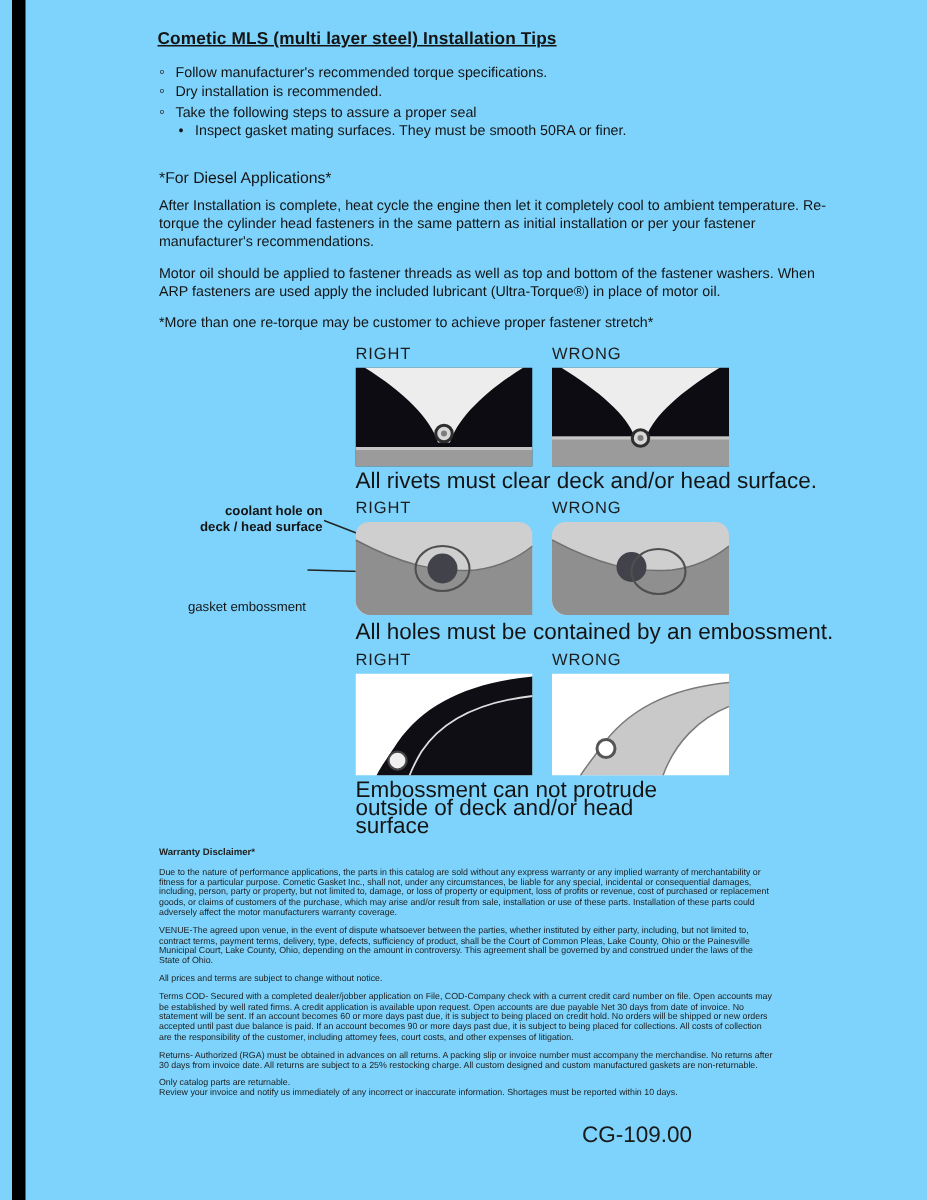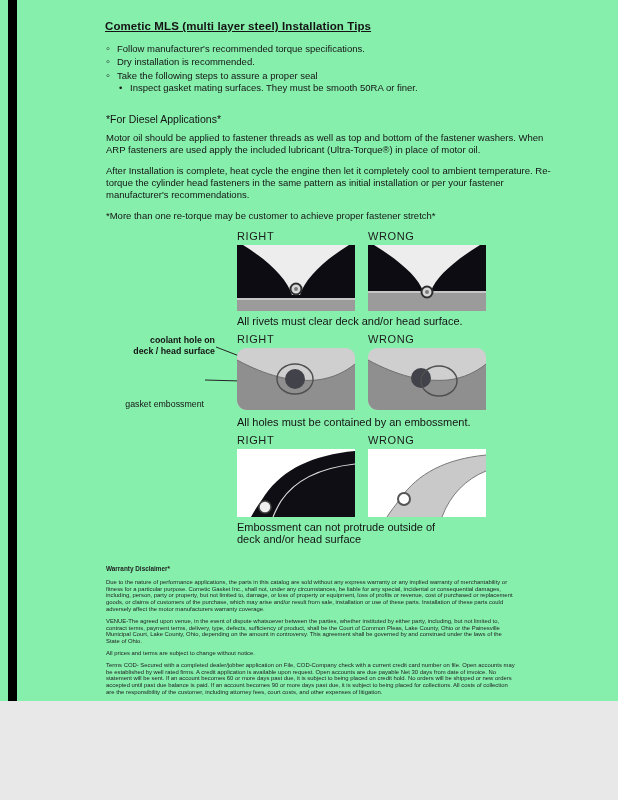--- a/index.html
+++ b/index.html
@@ -1,18 +1,18 @@
 <!DOCTYPE html>
 <html><head>
 <meta charset="utf-8">
 <style>
   * { margin:0; padding:0; box-sizing:border-box; }
   html,body { background:#e8e8e8; }
   body { font-family:"Liberation Sans","DejaVu Sans",sans-serif; color:#141414; }
-  .page { position:relative; width:618px; height:701px; background:#86efac; margin:0 auto; overflow:hidden; }
+  .page { position:relative; width:618px; height:800px; background:#7dd3fc; margin:0 auto; overflow:hidden; }
   .black-bar { position:absolute; left:8px; top:0; width:9px; height:800px; background:#000; }
 
   .title { position:absolute; left:105px; top:20px; font-size:11.5px; font-weight:bold; text-decoration:underline; letter-spacing:0.1px; }
 
   .tips { position:absolute; left:106px; top:42px; width:470px; font-size:9.5px; line-height:12.4px; }
   .tip { display:flex; align-items:flex-end; }
   .bullet { flex:0 0 11px; text-align:left; }
   .bullet.hollow::before { content:"◦"; font-size:11px; }
   .bullet.filled::before { content:"•"; font-size:9.5px; }
   .subs { margin-left:13px; }
@@ -20,21 +20,21 @@
   .diesel { position:absolute; left:106px; top:113px; width:458px; font-size:9.5px; line-height:12px; }
   .diesel h2 { font-size:10.5px; font-weight:normal; margin-bottom:7px; }
   .diesel p { margin-bottom:9px; }
   .diesel p.note { margin-bottom:0; }
 
   .diagrams { position:absolute; left:0; top:226px; width:618px; height:336px; }
   .lines { position:absolute; left:0; top:0; width:618px; height:336px; pointer-events:none; }
   .dlabel { position:absolute; width:118px; font-size:11px; letter-spacing:0.6px; color:#1c1c1c; }
   .dimg { position:absolute; width:118px; }
   .dimg svg { display:block; width:100%; height:100%; }
-  .dcaption { position:absolute; font-size:11px; line-height:12px; }
+  .dcaption { position:absolute; font-size:15px; line-height:12px; }
   .callout { position:absolute; font-size:8.8px; line-height:10.5px; text-align:right; }
 
   .warranty { position:absolute; left:106px; top:566px; width:409px; font-size:5.9px; line-height:6.8px; color:#1e1e1e; }
   .warranty h3 { font-size:6.4px; font-weight:bold; margin-bottom:6px; }
   .warranty p { margin-bottom:5px; }
   .warranty p.tight { margin-bottom:0; }
 
   .footer-code { position:absolute; left:388px; top:748px; font-size:15px; color:#1a1a1a; }
 </style>
 </head>
@@ -61,22 +61,22 @@
     <div class="subs">
       <div class="tip">
         <span class="bullet filled"></span>
         <span>Inspect gasket mating surfaces. They must be smooth 50RA or finer.</span>
       </div>
     </div>
   </div>
 
   <div class="diesel">
     <h2>*For Diesel Applications*</h2>
+    <p>After Installation is complete, heat cycle the engine then let it completely cool to ambient temperature. Re-torque the cylinder head fasteners in the same pattern as initial installation or per your fastener manufacturer's recommendations.</p>
     <p>Motor oil should be applied to fastener threads as well as top and bottom of the fastener washers. When ARP fasteners are used apply the included lubricant (Ultra-Torque®) in place of motor oil.</p>
-    <p>After Installation is complete, heat cycle the engine then let it completely cool to ambient temperature. Re-torque the cylinder head fasteners in the same pattern as initial installation or per your fastener manufacturer's recommendations.</p>
     <p class="note">*More than one re-torque may be customer to achieve proper fastener stretch*</p>
   </div>
 
   <div class="diagrams">
 
     <svg class="lines" viewBox="0 0 618 336">
       <line x1="216" y1="121" x2="291" y2="150" stroke="#222" stroke-width="1"></line>
       <line x1="205" y1="154" x2="276" y2="156" stroke="#222" stroke-width="1"></line>
     </svg>
 

